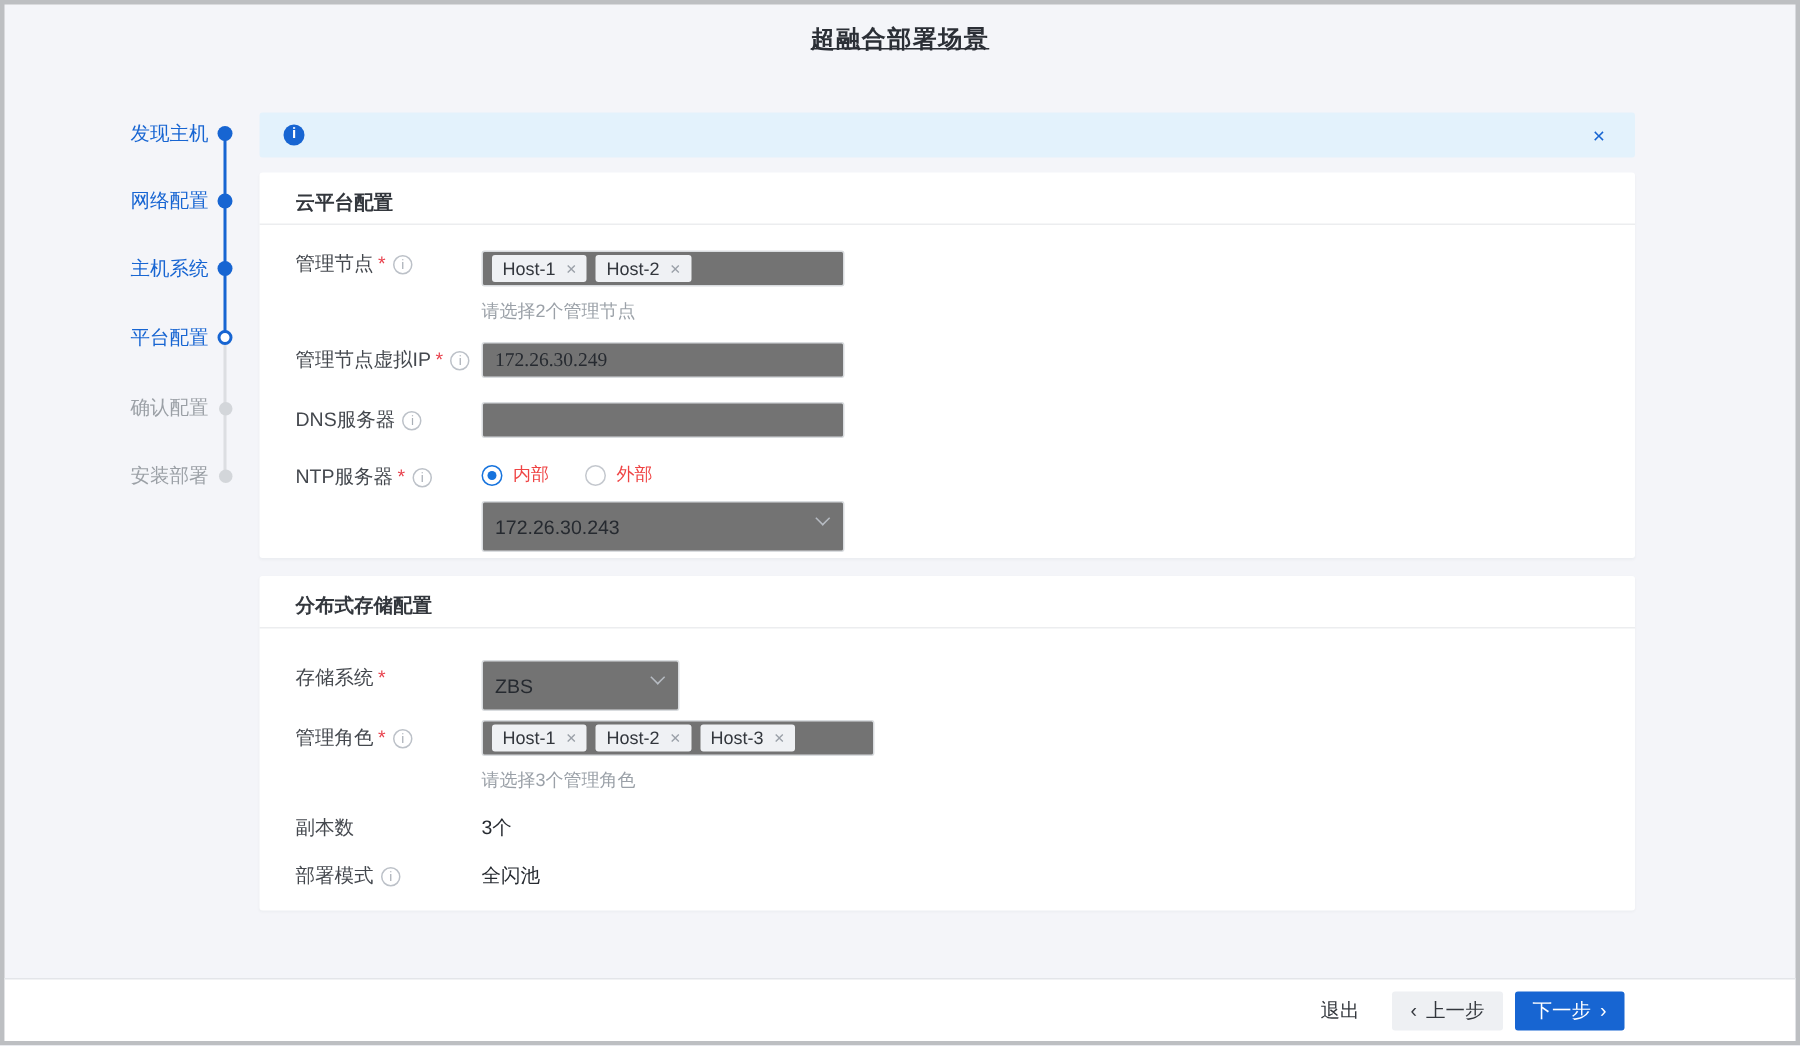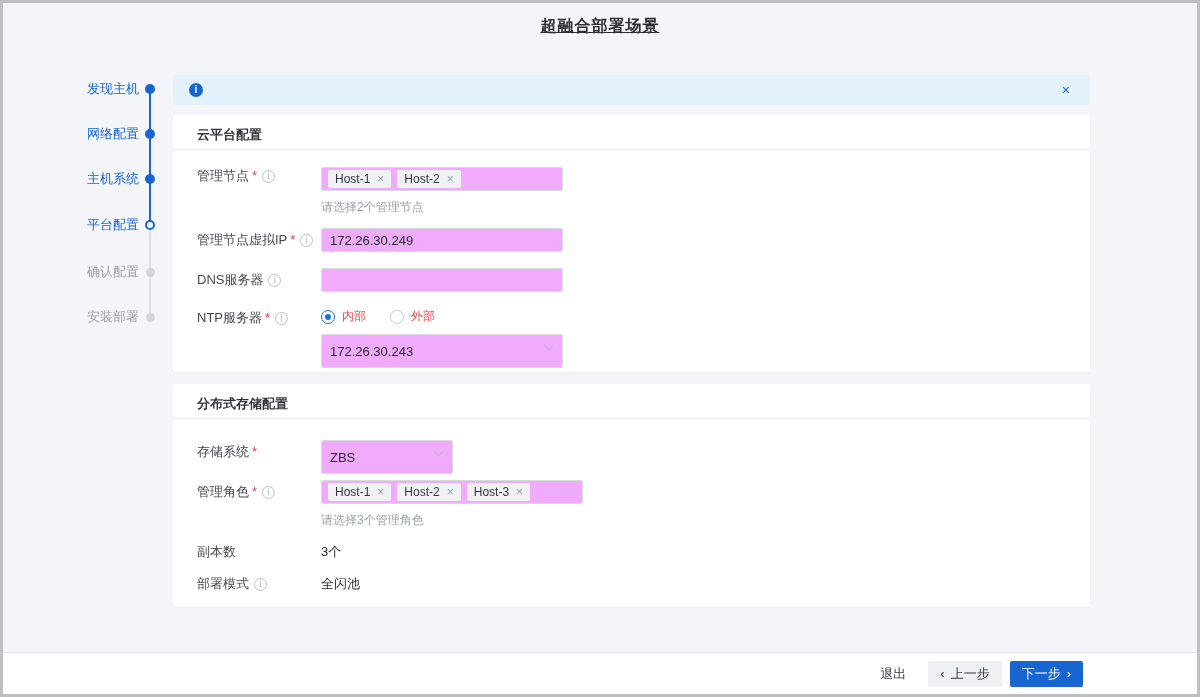--- a/index.html
+++ b/index.html
@@ -48,21 +48,21 @@
   .card1 { top:112px; height:257px; }
   .card2 { top:381px; height:223px; }
   .card-header { height:35px; padding:11px 24px 0; border-bottom:1px solid #ecedef;
     font-size:13px; font-weight:700; color:#33373d; }
   .lbl { position:absolute; left:24px; font-size:13px; color:#44484e; line-height:18px; }
   .req { color:#e8414d; margin-left:3px; }
   .info-icon { display:inline-block; width:13px; height:13px; border:1px solid #bcc1c8;
     border-radius:50%; color:#a8aeb6; font-size:9px; line-height:11px; text-align:center;
     margin-left:5px; vertical-align:1px; font-style:normal; }
   .tin { position:absolute; left:148px; height:24px; border:1px solid #d9dcdf;
-    border-radius:2px; background:#f0abfc; font-size:13px; color:#262a30; }
+    border-radius:2px; background:#737373; font-size:13px; color:#262a30; }
   input.tin { padding:0 8px; outline:none; font-family:inherit; }
   .tags-box { display:flex; align-items:center; padding:0 3px; }
   .tag { display:flex; align-items:center; height:18px; background:#eff1f4;
     border-radius:2px; padding:0 7px; margin:0 3px; font-size:12px; color:#33373d;
     white-space:nowrap; }
   .tag-x { margin-left:7px; color:#9aa0a8; font-size:12px; cursor:pointer; }
   .helper { position:absolute; left:148px; font-size:12px; color:#9ba1a8; }
   .select { display:flex; align-items:center; padding:16px 8px; cursor:pointer;
     position:absolute; }
   .chev { position:absolute; right:10px; top:7px; width:7px; height:7px;
@@ -140,21 +140,21 @@
       <span class="tag">
           <span>Host-2</span>
           <span class="tag-x">×</span>
         </span>
     </div>
     <div class="helper" style="top:84px">请选择2个管理节点</div>
 
     <div class="lbl" style="top:116px">
       <span>管理节点虚拟IP</span><span class="req">*</span><i class="info-icon">i</i>
     </div>
-    <input class="tin" style="top: 113px; width: 242px;" value="172.26.30.249">
+    <input class="tin" style="top: 113px; width: 242px; font-family: Liberation Serif, serif;" value="172.26.30.249">
 
     <div class="lbl" style="top:156px">
       <span>DNS服务器</span><i class="info-icon">i</i>
     </div>
     <input class="tin" style="top: 153px; width: 242px;" value="">
 
     <div class="lbl" style="top:194px">
       <span>NTP服务器</span><span class="req">*</span><i class="info-icon">i</i>
     </div>
     <div class="radio-row" style="top:193px">

